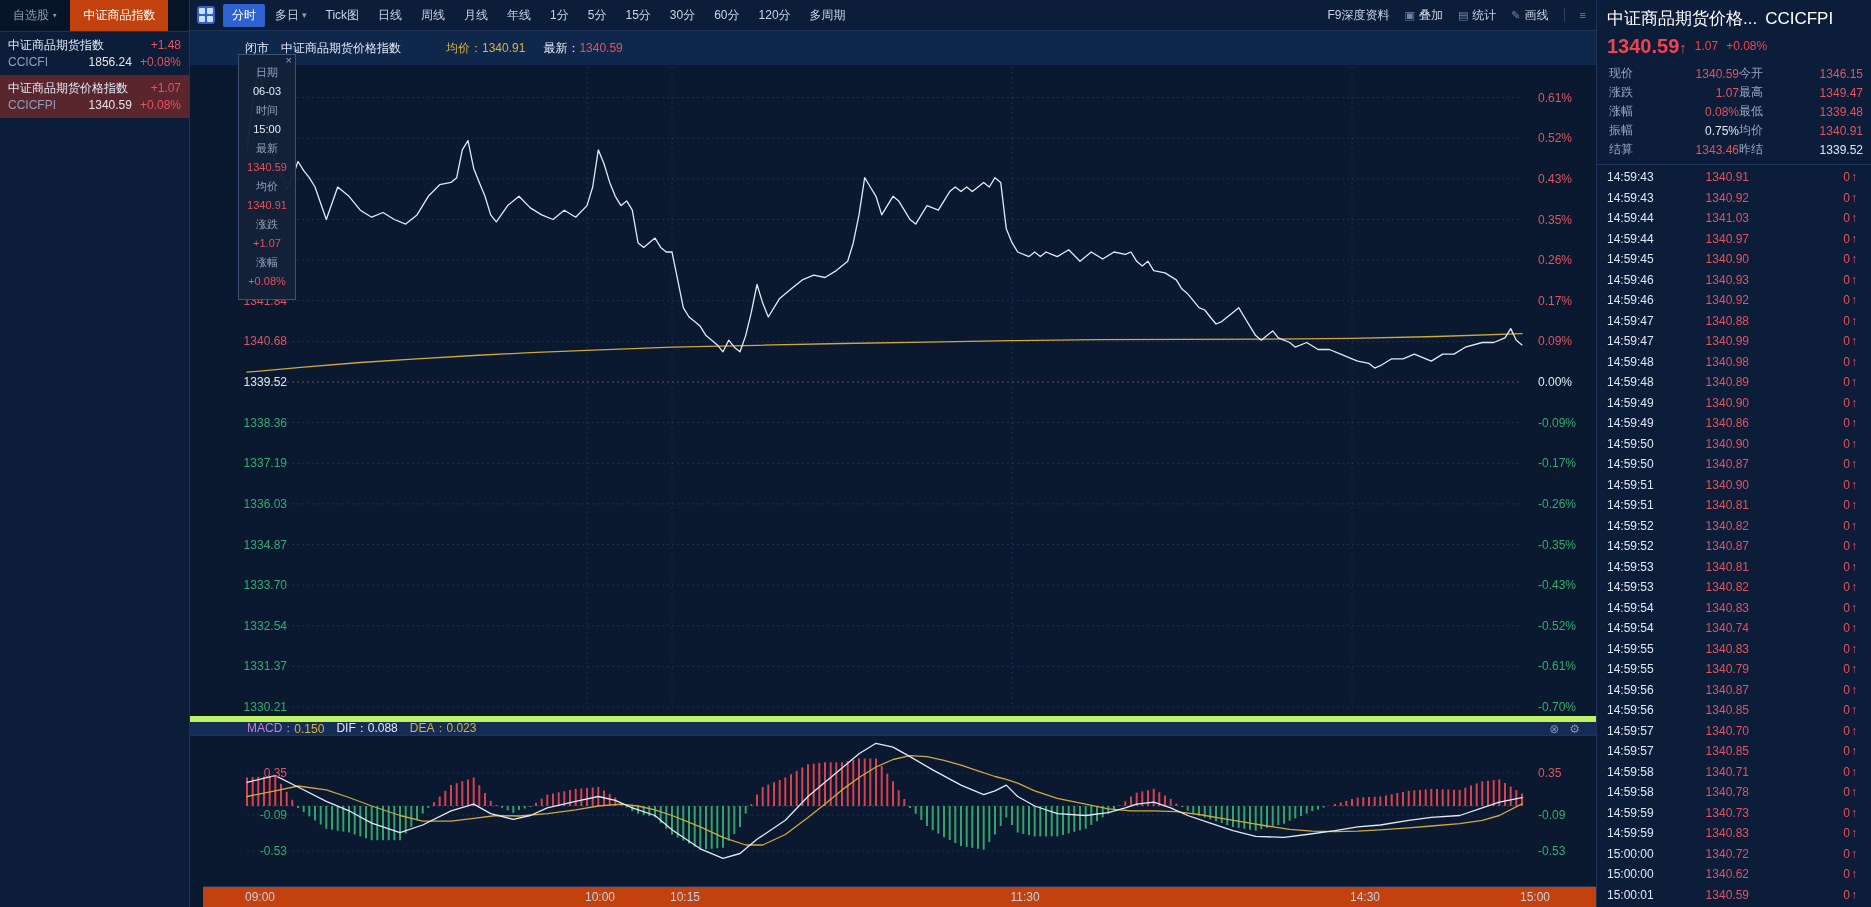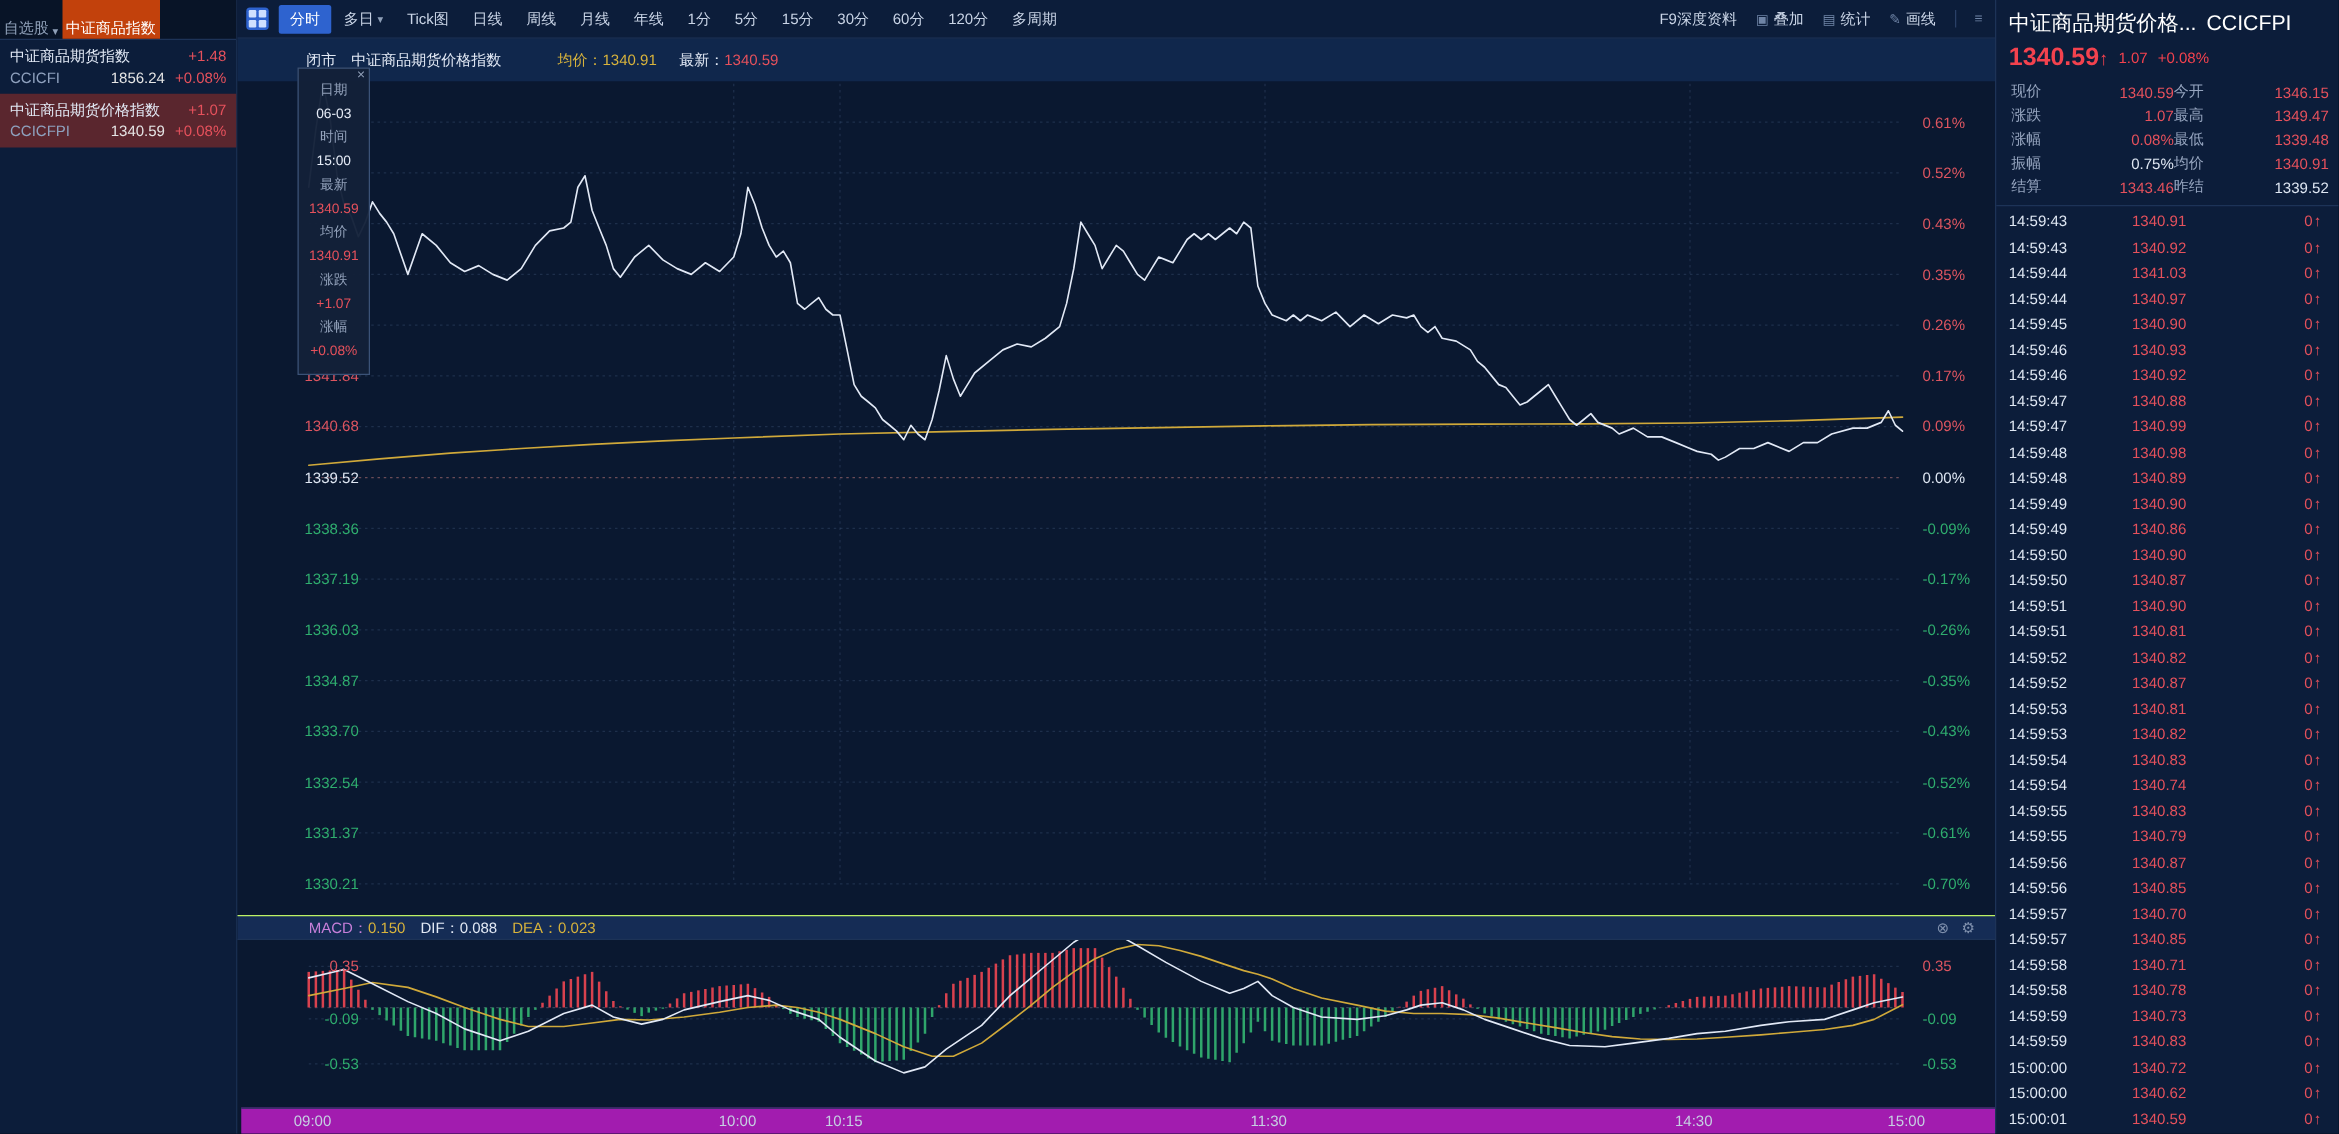--- a/index.html
+++ b/index.html
@@ -2,21 +2,21 @@
 <html><head>
 <meta charset="utf-8">
 <title>行情终端</title>
 <style>
   html,body{margin:0;padding:0;background:#060d1c;}
   #app{position:relative;width:1871px;height:907px;overflow:hidden;background:#0a1830;
        font-family:"Liberation Sans","DejaVu Sans",sans-serif;font-size:12px;color:#dfe7f3;}
   
   #sidebar{position:absolute;left:0;top:0;width:190px;height:100%;background:#0c1d3a;border-right:1px solid #1d3357;box-sizing:border-box;}
   #side-tabs{height:31px;background:#081427;display:flex;align-items:stretch;border-bottom:1px solid #1d3357;}
-  .side-tab{display:flex;align-items:flex-end;padding:0 3px;color:#8fa0b8;white-space:nowrap;}
+  .side-tab{display:flex;align-items:center;padding:0 13px;color:#8fa0b8;white-space:nowrap;font-family:Liberation Mono, monospace;}
   .side-tab.active{background:#c2410c;color:#ffffff;}
   .caret{font-size:9px;margin-left:3px;color:#8fa0b8;}
   .w-item{padding:5px 8px 4px 8px;}
   .w-item.selected{background:#5a262e;}
   .w-line{display:flex;align-items:center;line-height:17px;}
   .w-name{color:#e2e9f5;flex:1;white-space:nowrap;overflow:hidden;}
   .w-chg{color:#e6515c;}
   .w-code{color:#8ea0bd;flex:1;}
   .w-price{color:#e5e5e5;margin-right:8px;}
   .w-pct{color:#e6515c;}
@@ -40,29 +40,29 @@
              padding-left:55px;box-sizing:border-box;z-index:3;}
   .sb-market{color:#e2e9f5;margin-right:12px;}
   .sb-name{color:#e2e9f5;margin-right:45px;}
   .sb-avg{color:#d8b33c;margin-right:18px;}
   .sb-last .lbl{color:#e2e9f5;}
   .sb-last .val{color:#e6515c;}
   .ax{position:absolute;font-size:12px;line-height:16px;}
   .ax-left{left:20px;width:77px;text-align:right;}
   .ax-right{left:1348px;}
   .ax-red{color:#dd5560}.ax-green{color:#2fae6e}.ax-white{color:#dfe7f3}
-  #macdstrip{position:absolute;left:0;right:0;top:716px;height:20px;background:#152c55;border-top:1px solid #bef264;border-bottom:1px solid #1d3357;
-             display:flex;align-items:center;padding-left:57px;box-sizing:border-box;z-index:3;margin-top:16px;}
+  #macdstrip{position:absolute;left:0;right:0;top:716px;height:20px;background:#152c55;border-top:6px solid #bef264;border-bottom:1px solid #1d3357;
+             display:flex;align-items:center;padding-left:57px;box-sizing:border-box;z-index:3;}
   .m-label{color:#c77fd9;}
   .m-val{color:#d8b33c;margin-right:12px;}
   .m-dif{color:#e2e9f5;margin-right:12px;}
   .m-dea{color:#d8b33c;}
   .m-icons{position:absolute;right:16px;top:0;height:100%;display:flex;align-items:center;gap:10px;}
   .m-icon{color:#7f90ad;font-size:12px;}
-  #timebar{position:absolute;left:3px;right:0;top:886px;height:21px;background:#a21caf;border-top:1px solid #1d3357;z-index:3;}
+  #timebar{position:absolute;left:13px;right:0;top:886px;height:21px;background:#c2410c;border-top:1px solid #1d3357;z-index:3;}
   .t-label{position:absolute;top:3px;transform:translateX(-50%);color:#c6d0e2;white-space:nowrap;}
   
   #tooltip{position:absolute;left:48px;top:54px;width:58px;height:246px;background:rgba(19,32,56,0.96);
            border:1px solid #3b5277;box-sizing:border-box;z-index:6;text-align:center;font-size:11px;padding-top:8px;}
   .tt-row{line-height:19px;white-space:nowrap;}
   .tt-dim{color:#93a2bb}.tt-white{color:#e6ecf7}.tt-red{color:#e6515c}
   .tt-close{position:absolute;top:-1px;right:3px;color:#93a2bb;font-size:11px;}
   
   #quote{position:absolute;left:1596px;top:0;width:275px;height:907px;background:#0c1d3a;border-left:1px solid #1d3357;box-sizing:border-box;}
   .q-header{height:24px;padding:7px 10px 0 10px;font-size:17px;color:#ffffff;display:flex;gap:8px;align-items:baseline;white-space:nowrap;}

